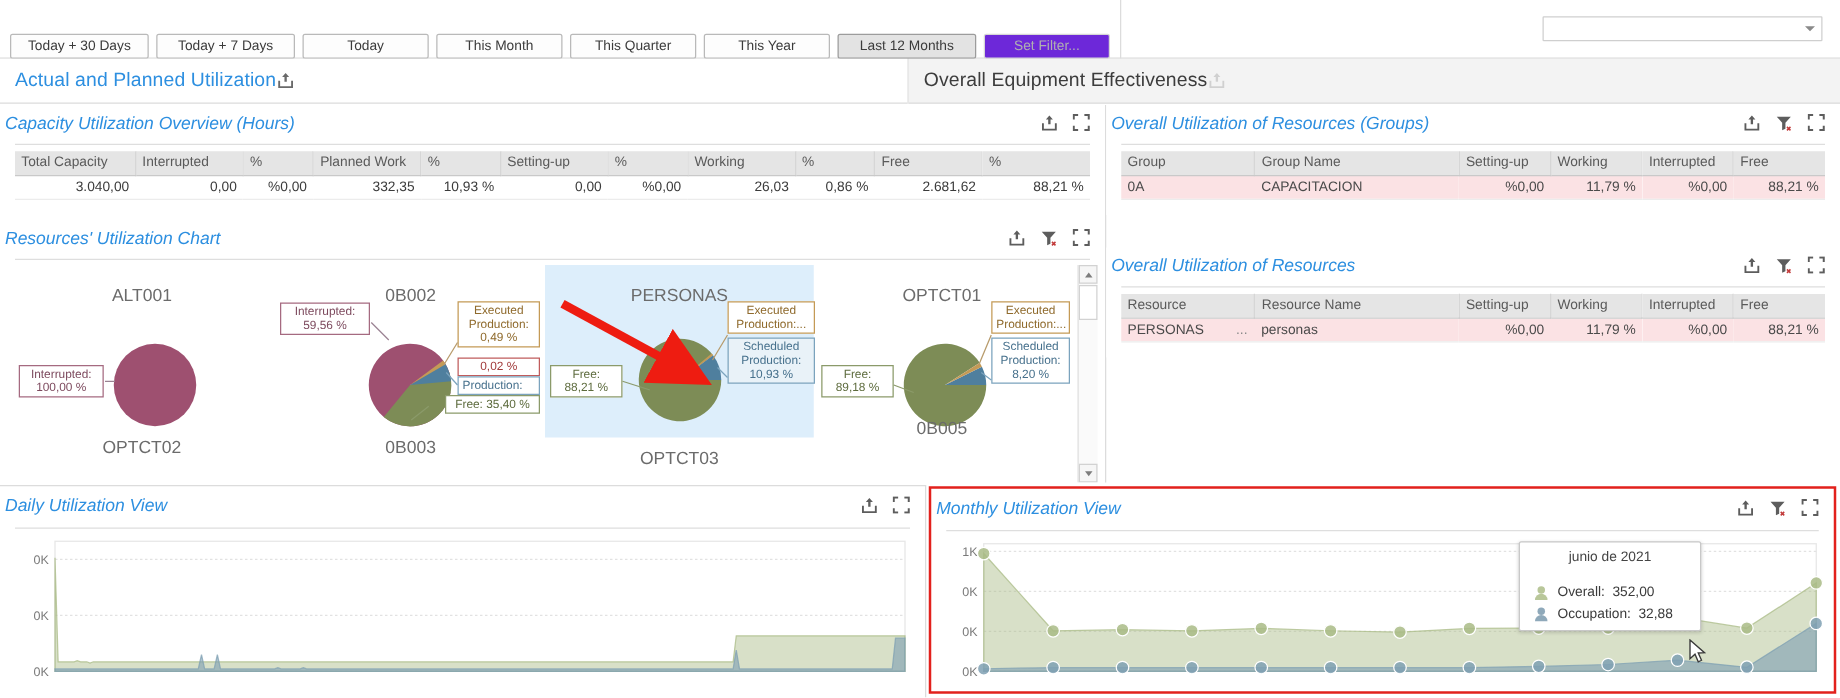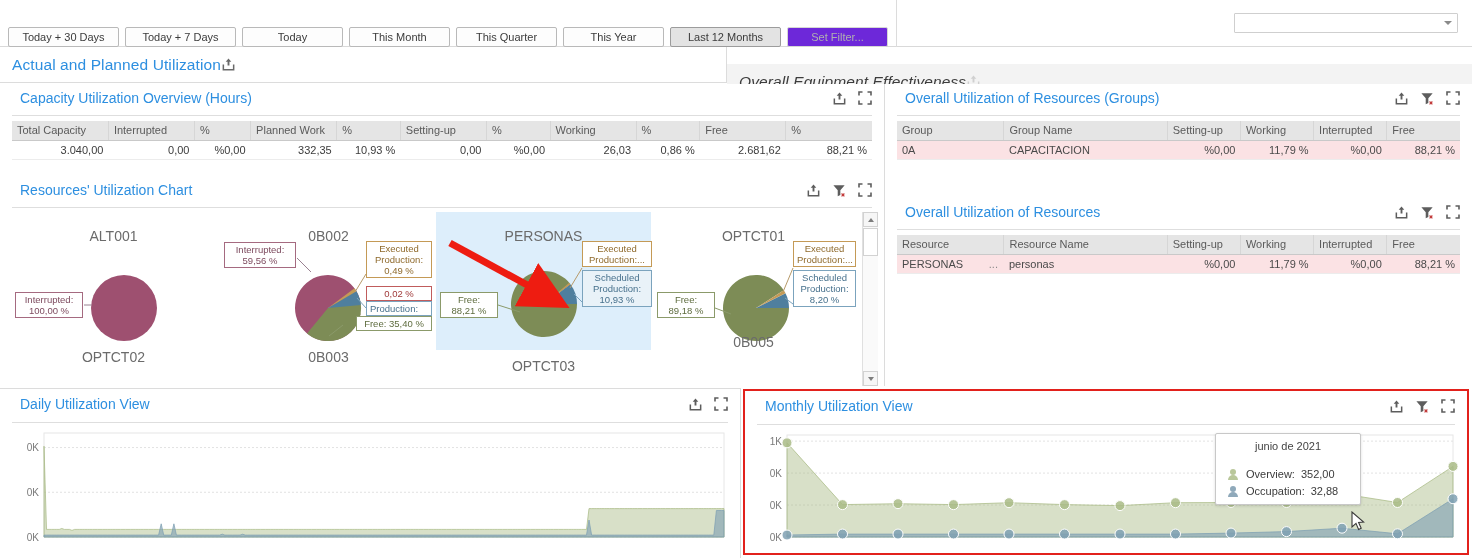--- a/index.html
+++ b/index.html
@@ -47,21 +47,21 @@
     position:absolute; height:36px; display:flex; align-items:center;
     border-bottom:1px solid #dcdcdc; background:#fff;
   }
   .sectionbar .sb-title { font-size:15.5px; color:#2d8fe0; padding-left:12px; letter-spacing:.1px; }
   .sectionbar.gray { background:#f3f3f3; }
   .sectionbar.gray .sb-title { color:#3c3c3c; }
 
   
   .panel { position:absolute; background:#fff; }
   .panel-head { display:flex; align-items:center; height:28px; }
-  .panel-title { font-size:14px; color:#2d8fe0; padding-left:20px; flex:1; white-space:nowrap; }
+  .panel-title { font-size:14px; color:#2d8fe0; padding-left:4px; flex:1; white-space:nowrap;font-style:italic; }
   .panel-tools { display:flex; align-items:center; gap:11px; padding-right:12px; }
   .panel-rule { height:1px; background:#dedede; margin:3px 12px 0 12px; }
 
   .ico { cursor:pointer; display:inline-block; line-height:0; }
   .ico.dim { opacity:.38; cursor:default; }
 
   
   table.grid { width:100%; border-collapse:collapse; table-layout:fixed; }
   table.grid th {
     font-weight:normal; font-size:11px; color:#5a5a5a;
@@ -150,21 +150,21 @@
     <div class="panel-tools">
       <span class="ico">
         <svg width="15" height="15" viewBox="0 0 16 16">
             <path d="M8 1.5 L11 5 H9 V9 H7 V5 H5 Z" fill="#6a6a6a"></path>
             <path d="M2.5 8 V13.5 H13.5 V8" fill="none" stroke="#6a6a6a" stroke-width="1.6"></path>
           </svg>
       </span>
     </div>
   </div>
   <div class="vdiv" style="left:726px; top:47px; height:36px;"></div>
-  <div class="sectionbar gray" style="left:727px; top:64px; width:745px;font-style:italic;">
+  <div class="sectionbar gray" style="left:727px; top:47px; width:745px;">
     <div class="sb-title">Overall Equipment Effectiveness</div>
     <div class="panel-tools">
       <span class="ico dim">
         <svg width="15" height="15" viewBox="0 0 16 16">
             <path d="M8 1.5 L11 5 H9 V9 H7 V5 H5 Z" fill="#9a9a9a"></path>
             <path d="M2.5 8 V13.5 H13.5 V8" fill="none" stroke="#9a9a9a" stroke-width="1.6"></path>
           </svg>
       </span>
     </div>
   </div>
@@ -606,21 +606,21 @@
         </svg>
     </div>
 
     <div class="tooltip" style="left:470px; top:42px; width:146px;">
       <div class="tt-title">junio de 2021</div>
       <div class="tt-row">
         <svg width="14" height="14" viewBox="0 0 14 14">
           <circle cx="7" cy="5" r="3" fill="#b9c79a"></circle>
             <path d="M2 13a5 5 0 0 1 10 0z" fill="#b9c79a"></path>
         </svg>
-        <span>Overview:</span>
+        <span>Overall:</span>
         <span>352,00</span>
       </div>
       <div class="tt-row">
         <svg width="14" height="14" viewBox="0 0 14 14">
           <circle cx="7" cy="5" r="3" fill="#8fa9ba"></circle>
             <path d="M2 13a5 5 0 0 1 10 0z" fill="#8fa9ba"></path>
         </svg>
         <span>Occupation:</span>
         <span>32,88</span>
       </div>

